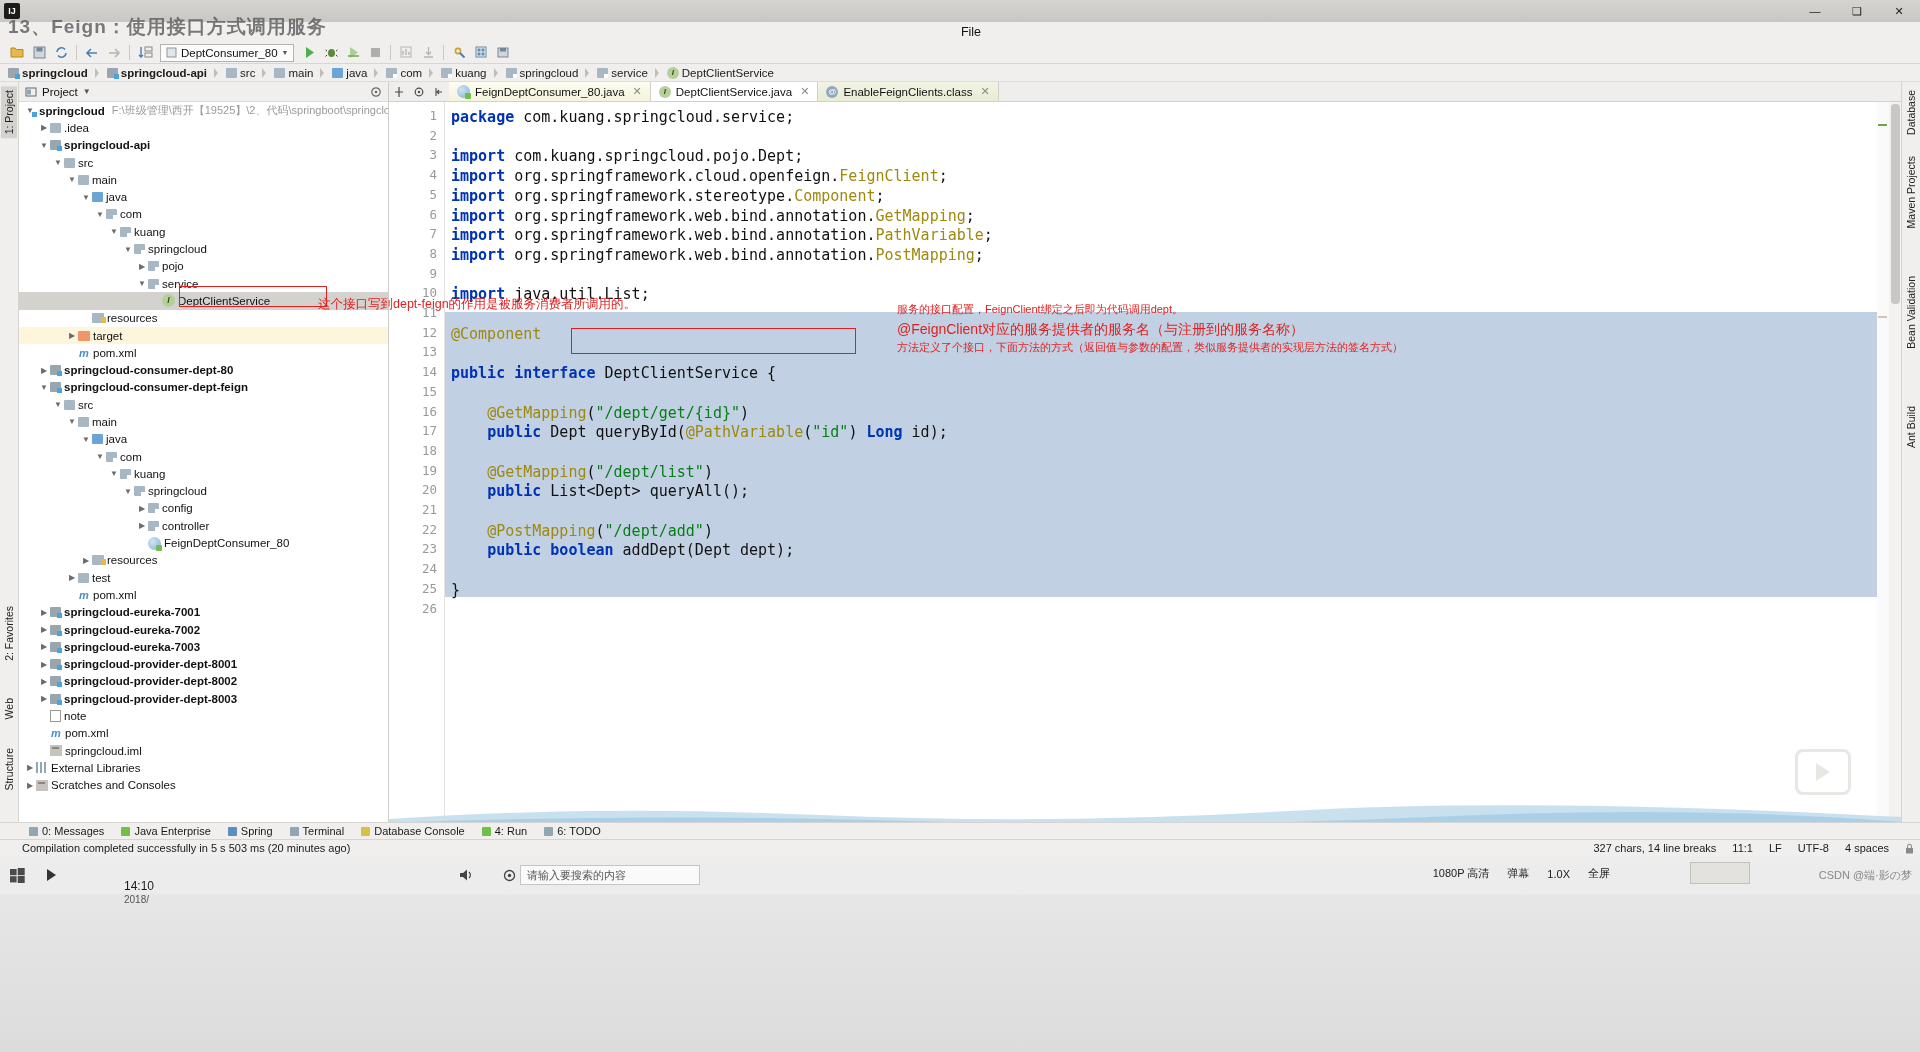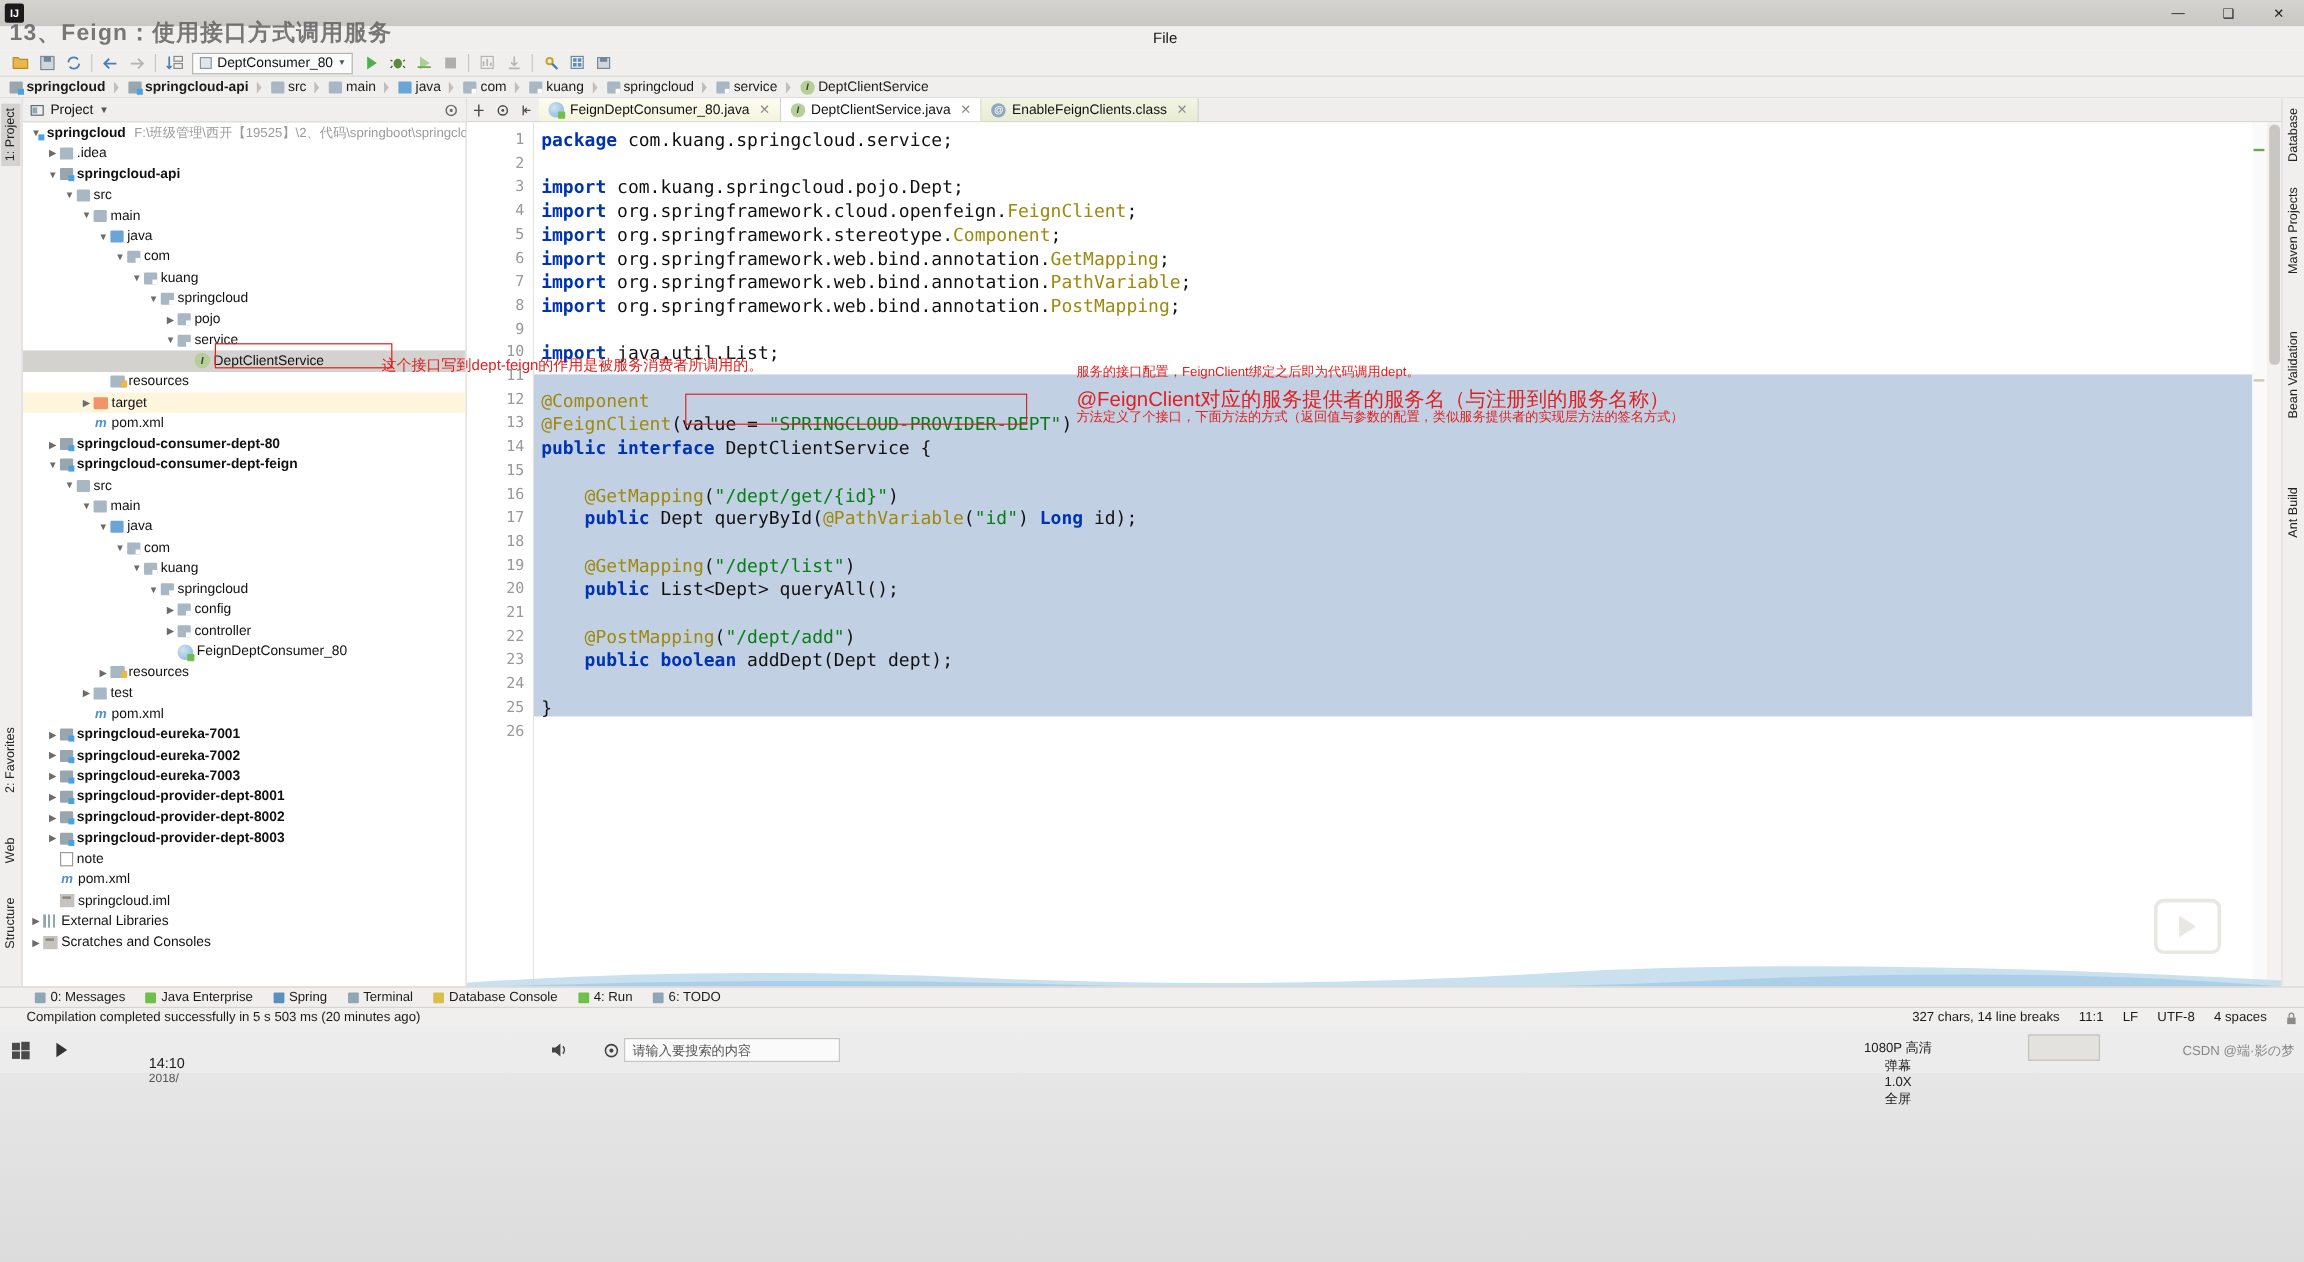--- a/index.html
+++ b/index.html
@@ -184,21 +184,21 @@
   .tbrow { position:absolute; left:0; top:0; width:1920px; height:38px;
            background:rgba(236,236,236,.96); display:flex; align-items:center; }
   .tbicon { width:34px; height:30px; display:flex; align-items:center; justify-content:center;
             color:#333; font-size:13px; }
   .tbclock { position:absolute; left:124px; top:4px; font-size:12px; color:#1a1a1a;
              line-height:14px;margin-top:19px; }
   .tbsearch { position:absolute; left:520px; top:9px; width:180px; height:20px;
               background:#fafafa; border:1px solid #c7c5c2; font-size:11px; color:#555;
               display:flex; align-items:center; padding-left:6px; }
   .tbquality { position:absolute; right:310px; top:10px; font-size:11px; color:#222;
-               display:flex; align-items:center;flex-direction:column; }
+               display:flex; gap:18px; align-items:center; }
   .tbbtn { position:absolute; right:170px; top:6px; width:60px; height:22px;
            background:#e4e2df; border:1px solid #c2c0bd; }
   .csdn { position:absolute; right:8px; top:12px; font-size:11px; color:#888; }
 </style>
 </head>
 <body>
 
 <div id="app">
 
   <div class="titlebar">
@@ -683,38 +683,37 @@
           <div class="cl" style="top: 45.4px;"><span class="kw">import</span><span class="typ"> com.kuang.springcloud.pojo.Dept;</span></div>
           <div class="cl" style="top: 65.1px;"><span class="kw">import</span><span class="typ"> org.springframework.cloud.openfeign.</span><span class="ann">FeignClient</span><span class="typ">;</span></div>
           <div class="cl" style="top: 84.8px;"><span class="kw">import</span><span class="typ"> org.springframework.stereotype.</span><span class="ann">Component</span><span class="typ">;</span></div>
           <div class="cl" style="top: 104.5px;"><span class="kw">import</span><span class="typ"> org.springframework.web.bind.annotation.</span><span class="ann">GetMapping</span><span class="typ">;</span></div>
           <div class="cl" style="top: 124.2px;"><span class="kw">import</span><span class="typ"> org.springframework.web.bind.annotation.</span><span class="ann">PathVariable</span><span class="typ">;</span></div>
           <div class="cl" style="top: 143.9px;"><span class="kw">import</span><span class="typ"> org.springframework.web.bind.annotation.</span><span class="ann">PostMapping</span><span class="typ">;</span></div>
           <div class="cl" style="top: 163.6px;"></div>
           <div class="cl" style="top: 183.3px;"><span class="kw">import</span><span class="typ"> java.util.List;</span></div>
           <div class="cl" style="top: 203px;"></div>
           <div class="cl" style="top: 222.7px;"><span class="ann">@Component</span></div>
-          <div class="cl" style="top: 242.4px;"><span class="ann">@FeignClient</span><span class="typ">(value = </span><span class="str">"SPRINGCLOUD-PROVIDER-DEPT"</span><span class="typ">)</span></div>
           <div class="cl" style="top: 262.1px;"><span class="kw">public interface</span><span class="typ"> DeptClientService {</span></div>
           <div class="cl" style="top: 281.8px;"></div>
           <div class="cl" style="top: 301.5px;"><span class="typ">    </span><span class="ann">@GetMapping</span><span class="typ">(</span><span class="str">"/dept/get/{id}"</span><span class="typ">)</span></div>
           <div class="cl" style="top: 321.2px;"><span class="typ">    </span><span class="kw">public</span><span class="typ"> Dept queryById(</span><span class="ann">@PathVariable</span><span class="typ">(</span><span class="str">"id"</span><span class="typ">) </span><span class="kw">Long</span><span class="typ"> id);</span></div>
           <div class="cl" style="top: 340.9px;"></div>
           <div class="cl" style="top: 360.6px;"><span class="typ">    </span><span class="ann">@GetMapping</span><span class="typ">(</span><span class="str">"/dept/list"</span><span class="typ">)</span></div>
           <div class="cl" style="top: 380.3px;"><span class="typ">    </span><span class="kw">public</span><span class="typ"> List&lt;Dept&gt; queryAll();</span></div>
           <div class="cl" style="top: 400px;"></div>
           <div class="cl" style="top: 419.7px;"><span class="typ">    </span><span class="ann">@PostMapping</span><span class="typ">(</span><span class="str">"/dept/add"</span><span class="typ">)</span></div>
           <div class="cl" style="top: 439.4px;"><span class="typ">    </span><span class="kw">public boolean</span><span class="typ"> addDept(Dept dept);</span></div>
           <div class="cl" style="top: 459.1px;"></div>
           <div class="cl" style="top: 478.8px;"><span class="typ">}</span></div>
           <div class="cl" style="top: 498.5px;"></div>
         </div>
 
       <div class="redtext" style="left:508px; top:200px; font-size:11px;">服务的接口配置，FeignClient绑定之后即为代码调用dept。</div>
-      <div class="redtext" style="left:508px; top:219px; font-size:17px;text-align:right;">@FeignClient对应的服务提供者的服务名（与注册到的服务名称）</div>
+      <div class="redtext" style="left:508px; top:219px; font-size:14px;text-align:right;">@FeignClient对应的服务提供者的服务名（与注册到的服务名称）</div>
       <div class="redtext" style="left:508px; top:238px; font-size:11px;">方法定义了个接口，下面方法的方式（返回值与参数的配置，类似服务提供者的实现层方法的签名方式）</div>
 
       <div class="redbox" style="left:182px; top:226px; width:285px; height:26px;"></div>
 
       <div class="markstrip"></div>
       <div class="vscroll">
         <div class="vthumb"></div>
       </div>
       <div class="markline" style="top:22px;  background:#6aa84f;"></div>
       <div class="markline" style="top:214px; background:#d0c8b0;"></div>

